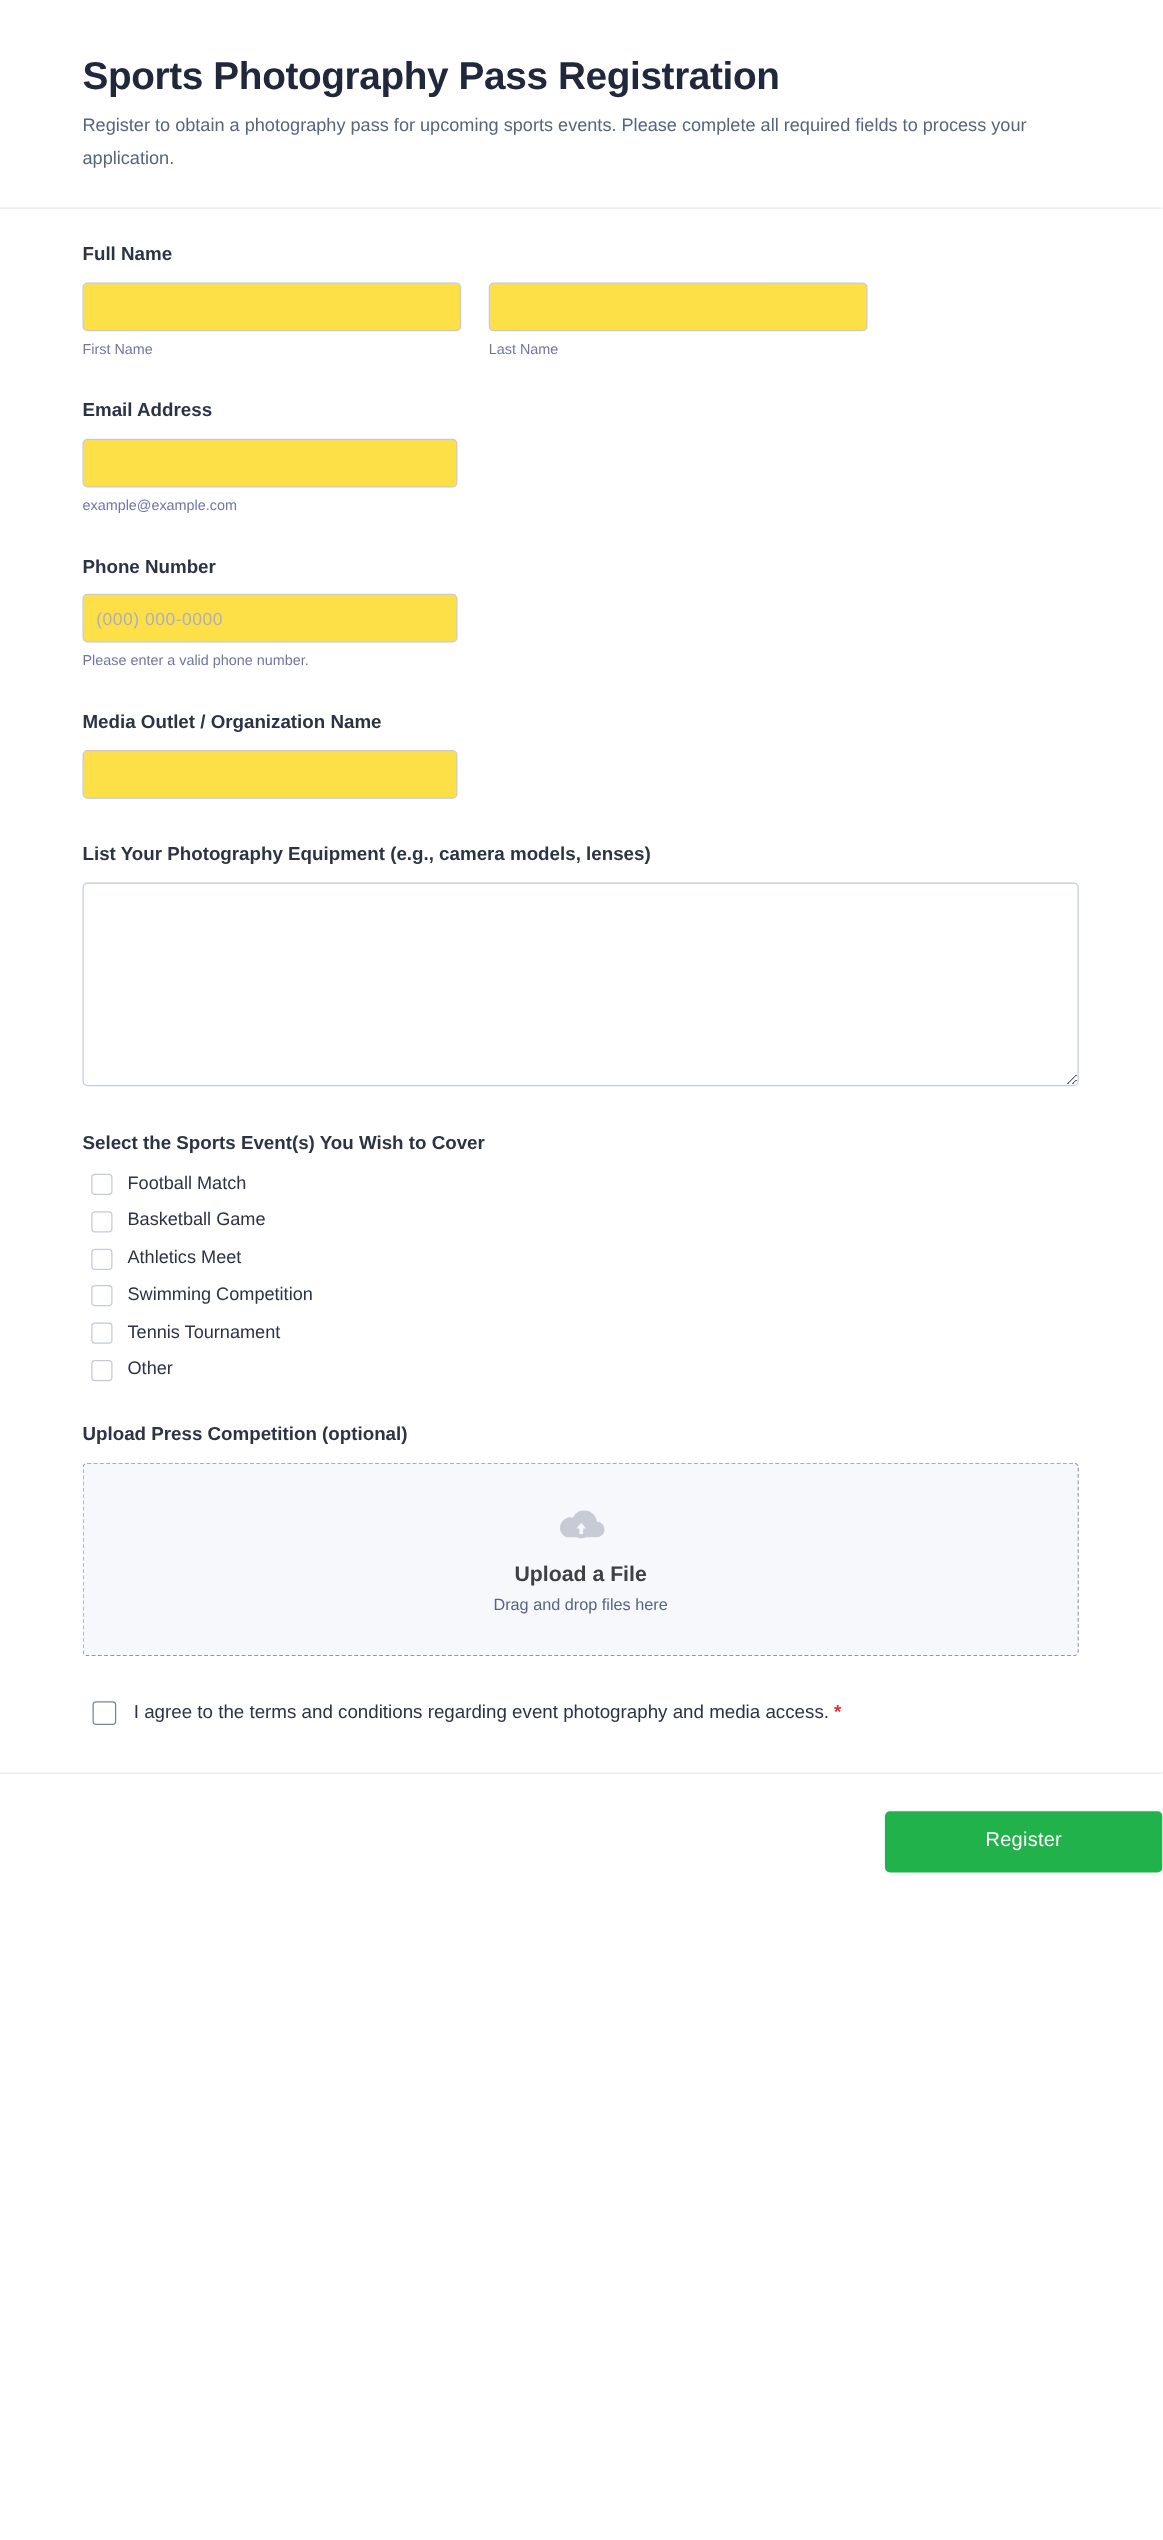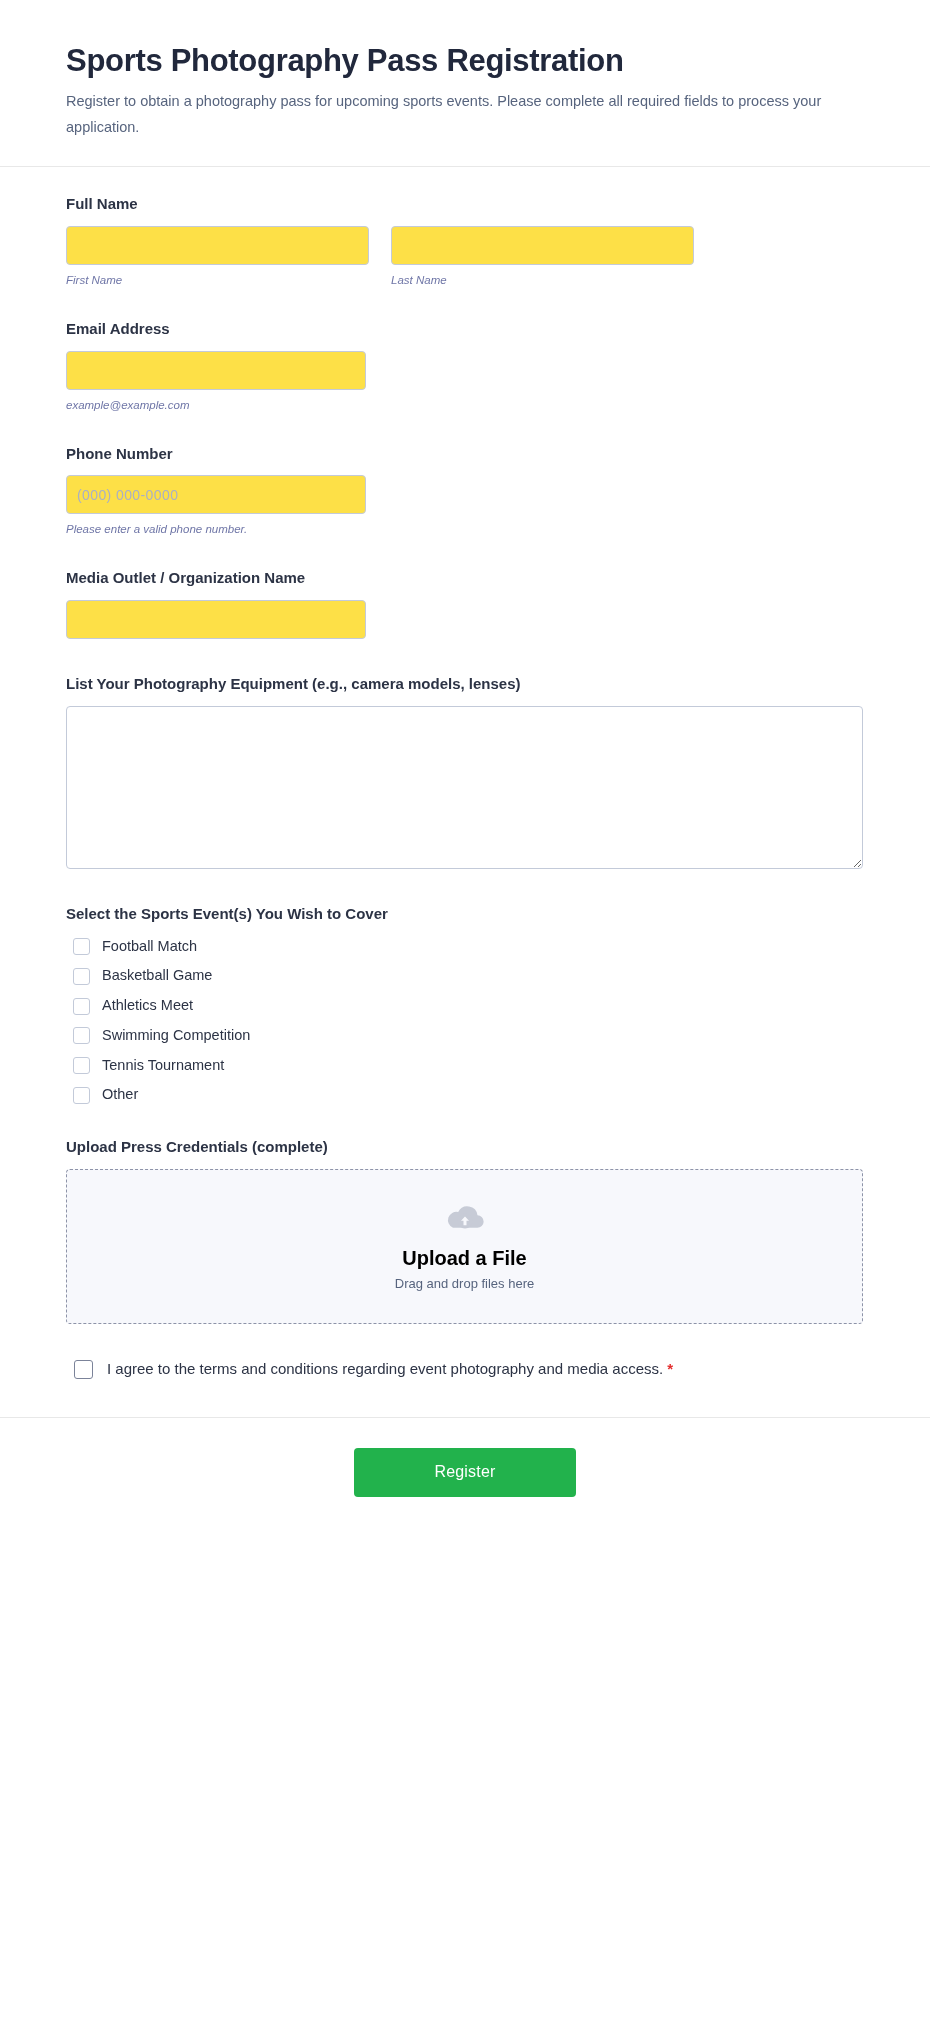--- a/index.html
+++ b/index.html
@@ -56,21 +56,20 @@
     color: #2c3345;
     line-height: 1.45;
     margin-bottom: 11px;
     display: block;
   }
   .sub-label {
     font-size: 11.5px;
     color: #6f76a7;
     margin-top: 7px;
     line-height: 1.4;
-    font-style: italic;
   }
   .text-input {
     box-sizing: border-box;
     height: 39px;
     border: 1px solid #c3cad9;
     border-radius: 4px;
     background: #fde047;
     font-family: "Liberation Sans", sans-serif;
     font-size: 14px;
     color: #2c3345;
@@ -149,23 +148,23 @@
     background: #f7f8fc;
     display: flex;
     flex-direction: column;
     align-items: center;
     justify-content: center;
   }
   .upload-icon {
     margin-bottom: 9px;
   }
   .upload-title {
-    font-size: 20px;
+    font-size: 17px;
     font-weight: bold;
-    color: #000000;
+    color: #404040;
     margin-bottom: 6px;
   }
   .upload-hint {
     font-size: 13px;
     color: #57647e;
   }
 
   
   .terms-row {
     display: flex;
@@ -196,21 +195,21 @@
     font-size: 15px;
     font-weight: bold;
     margin-left: 4px;
   }
 
   
   .form-footer {
     border-top: 1px solid #e8e8e8;
     padding: 30px 0 40px 0;
     display: flex;
-    justify-content: center;
+    justify-content: flex-end;
   }
   .submit-btn {
     width: 222px;
     height: 49px;
     background: #22b24c;
     border: none;
     border-radius: 4px;
     color: #ffffff;
     font-family: "Liberation Sans", sans-serif;
     font-size: 16px;
@@ -290,21 +289,21 @@
           <span class="check-item-label">Tennis Tournament</span>
         </label>
         <label class="check-item">
           <input type="checkbox" class="cb" style="">
           <span class="check-item-label">Other</span>
         </label>
       </div>
     </div>
 
     <div class="field" style="margin-top:30px;">
-      <span class="field-label">Upload Press Credentials (complete)</span>
+      <span class="field-label">Upload Press Competition (optional)</span>
       <div class="upload-box">
         <span class="upload-icon">
           <svg width="42" height="32" viewBox="0 0 42 32" aria-hidden="true">
             <path d="M33.5 13.2a10.2 10.2 0 0 0-19.3-3.1A8.3 8.3 0 0 0 9 25.8h24.2a6.3 6.3 0 0 0 .3-12.6z" fill="#c7cbd6"></path>
             <circle cx="21" cy="19" r="7.5" fill="#c7cbd6"></circle>
             <path d="M21 14.4l4 4.3h-2.5v4.5h-3v-4.5H17z" fill="#f7f8fc"></path>
           </svg>
         </span>
         <div class="upload-title">Upload a File</div>
         <div class="upload-hint">Drag and drop files here</div>

